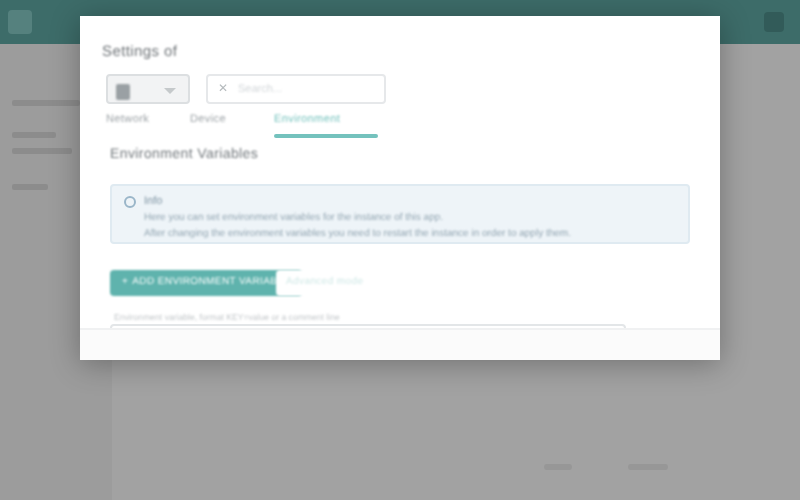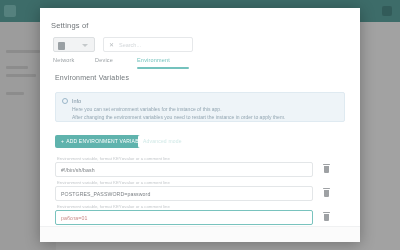--- a/index.html
+++ b/index.html
@@ -21,21 +21,21 @@
 
   #sidebar{position:absolute;left:0;top:22px;width:56px;height:228px;background:#9c9c9c;}
   .side-row{position:absolute;left:6px;height:3px;border-radius:1px;background:#8a8a8a;opacity:.85;}
 
   #content-bg{position:absolute;left:56px;top:22px;right:0;bottom:0;background:#a2a2a2;}
   .bg-blob{position:absolute;background:#8e8e8e;opacity:.55;border-radius:2px;}
   .bg-dot{position:absolute;background:#5a5a5a;opacity:.55;border-radius:1px;}
 
   
   #modal{
-    position:absolute;left:40px;top:8px;width:320px;height:234px;
+    position:absolute;left:40px;top:8px;width:320px;height:172px;
     background:#ffffff;
     box-shadow:0 2px 14px rgba(0,0,0,.30);
     overflow:hidden;
   }
 
   #modal-title{
     position:absolute;left:11px;top:13px;
     font-size:7.5px;color:#6f7478;letter-spacing:.2px;
     filter:blur(.55px);
   }

